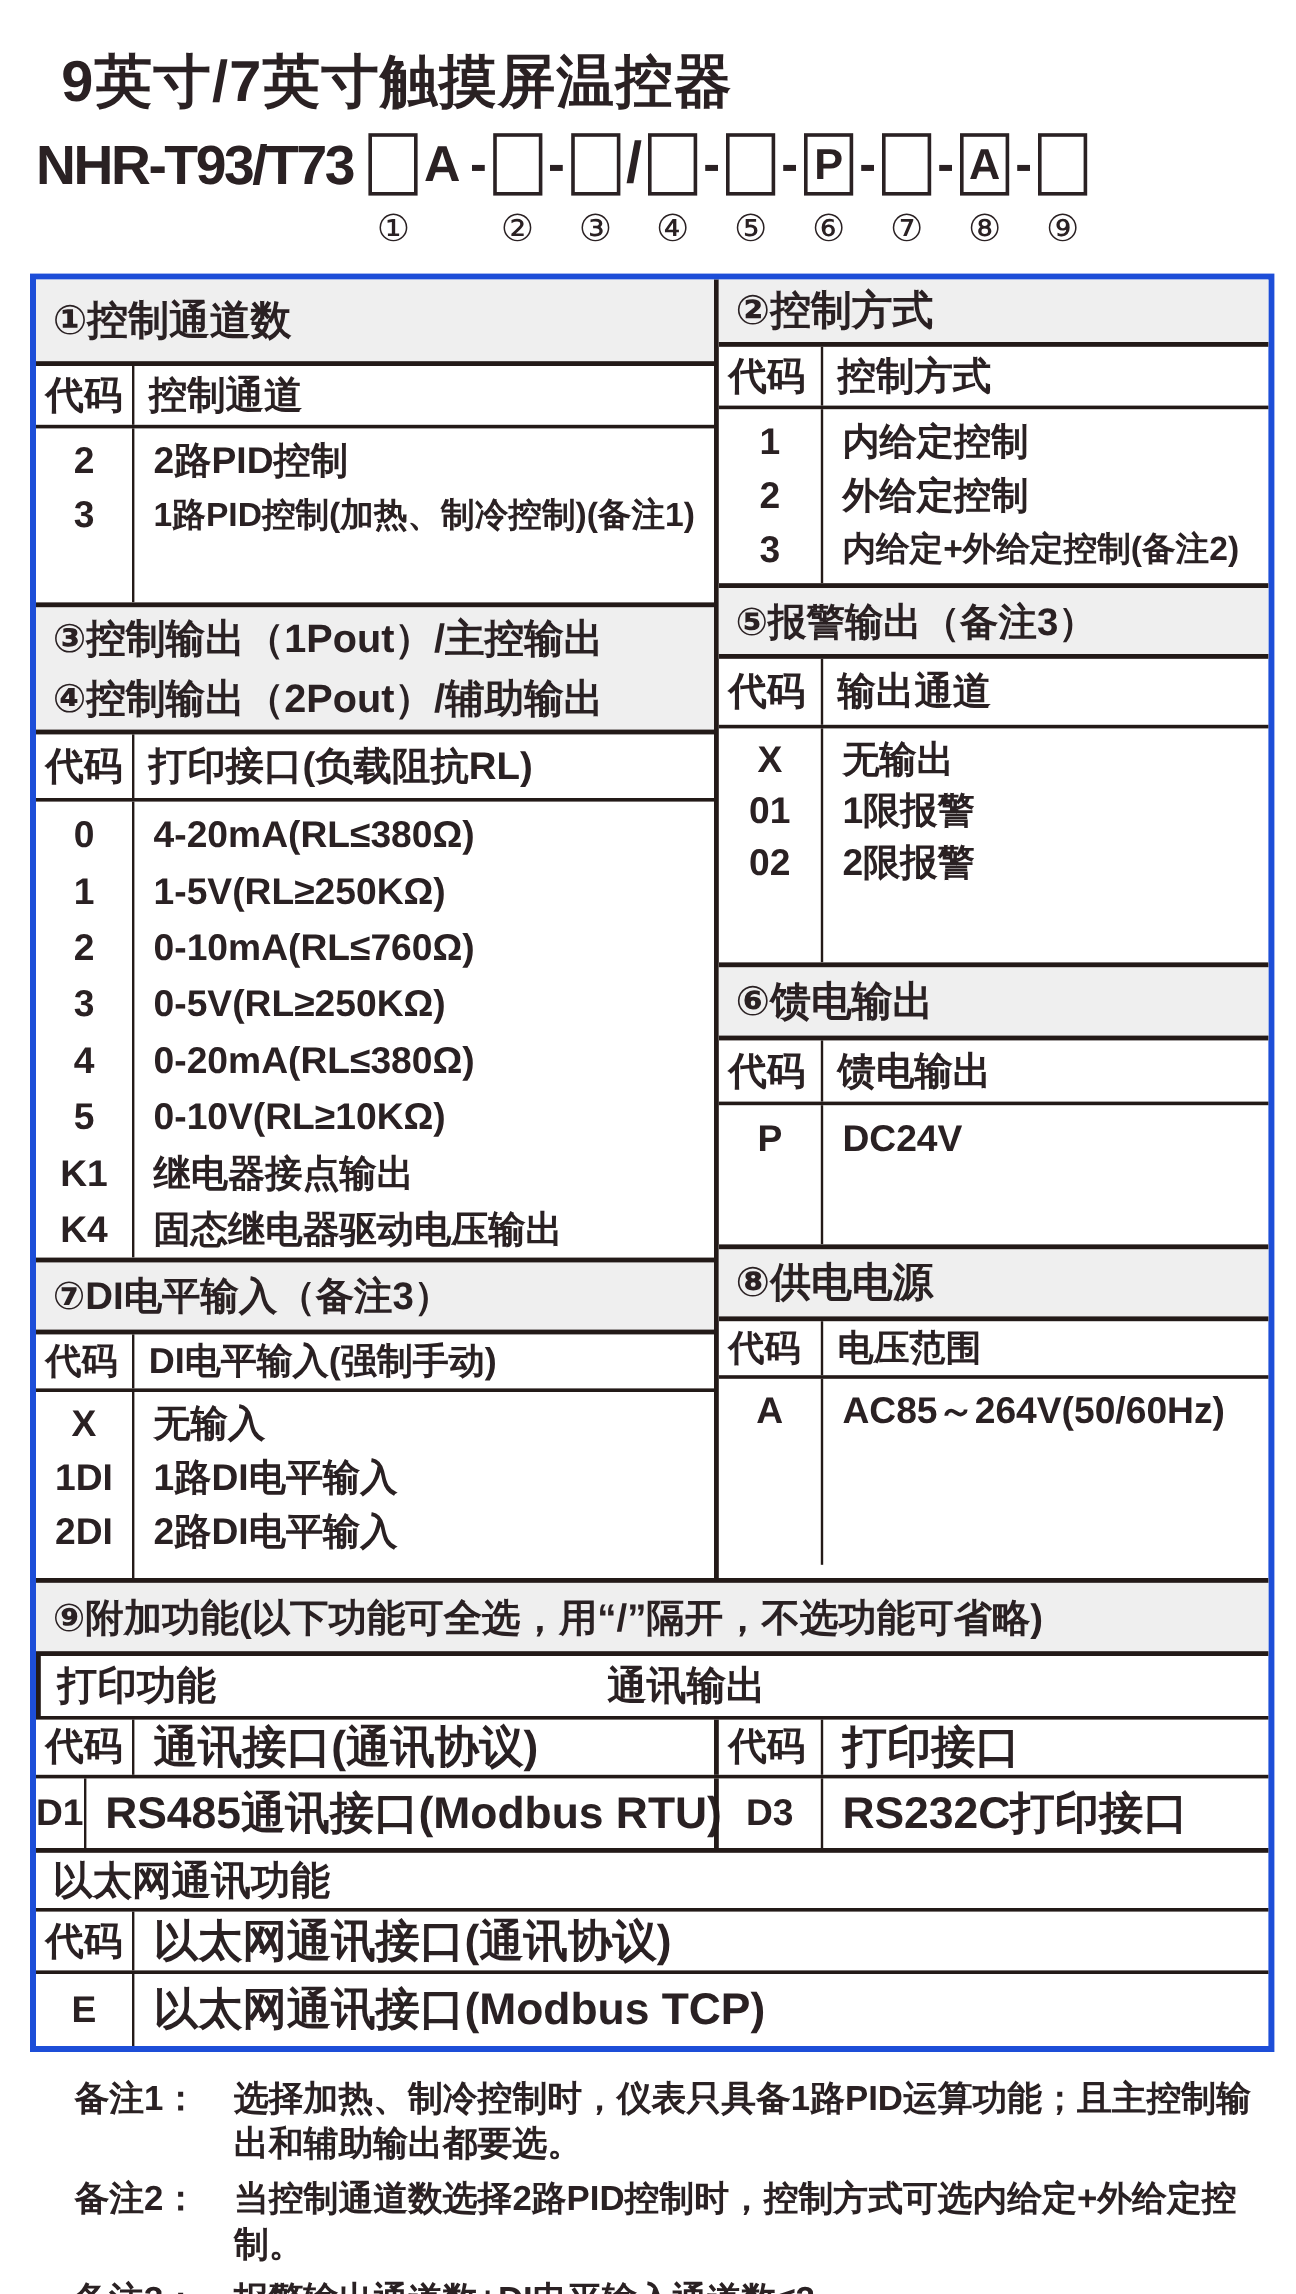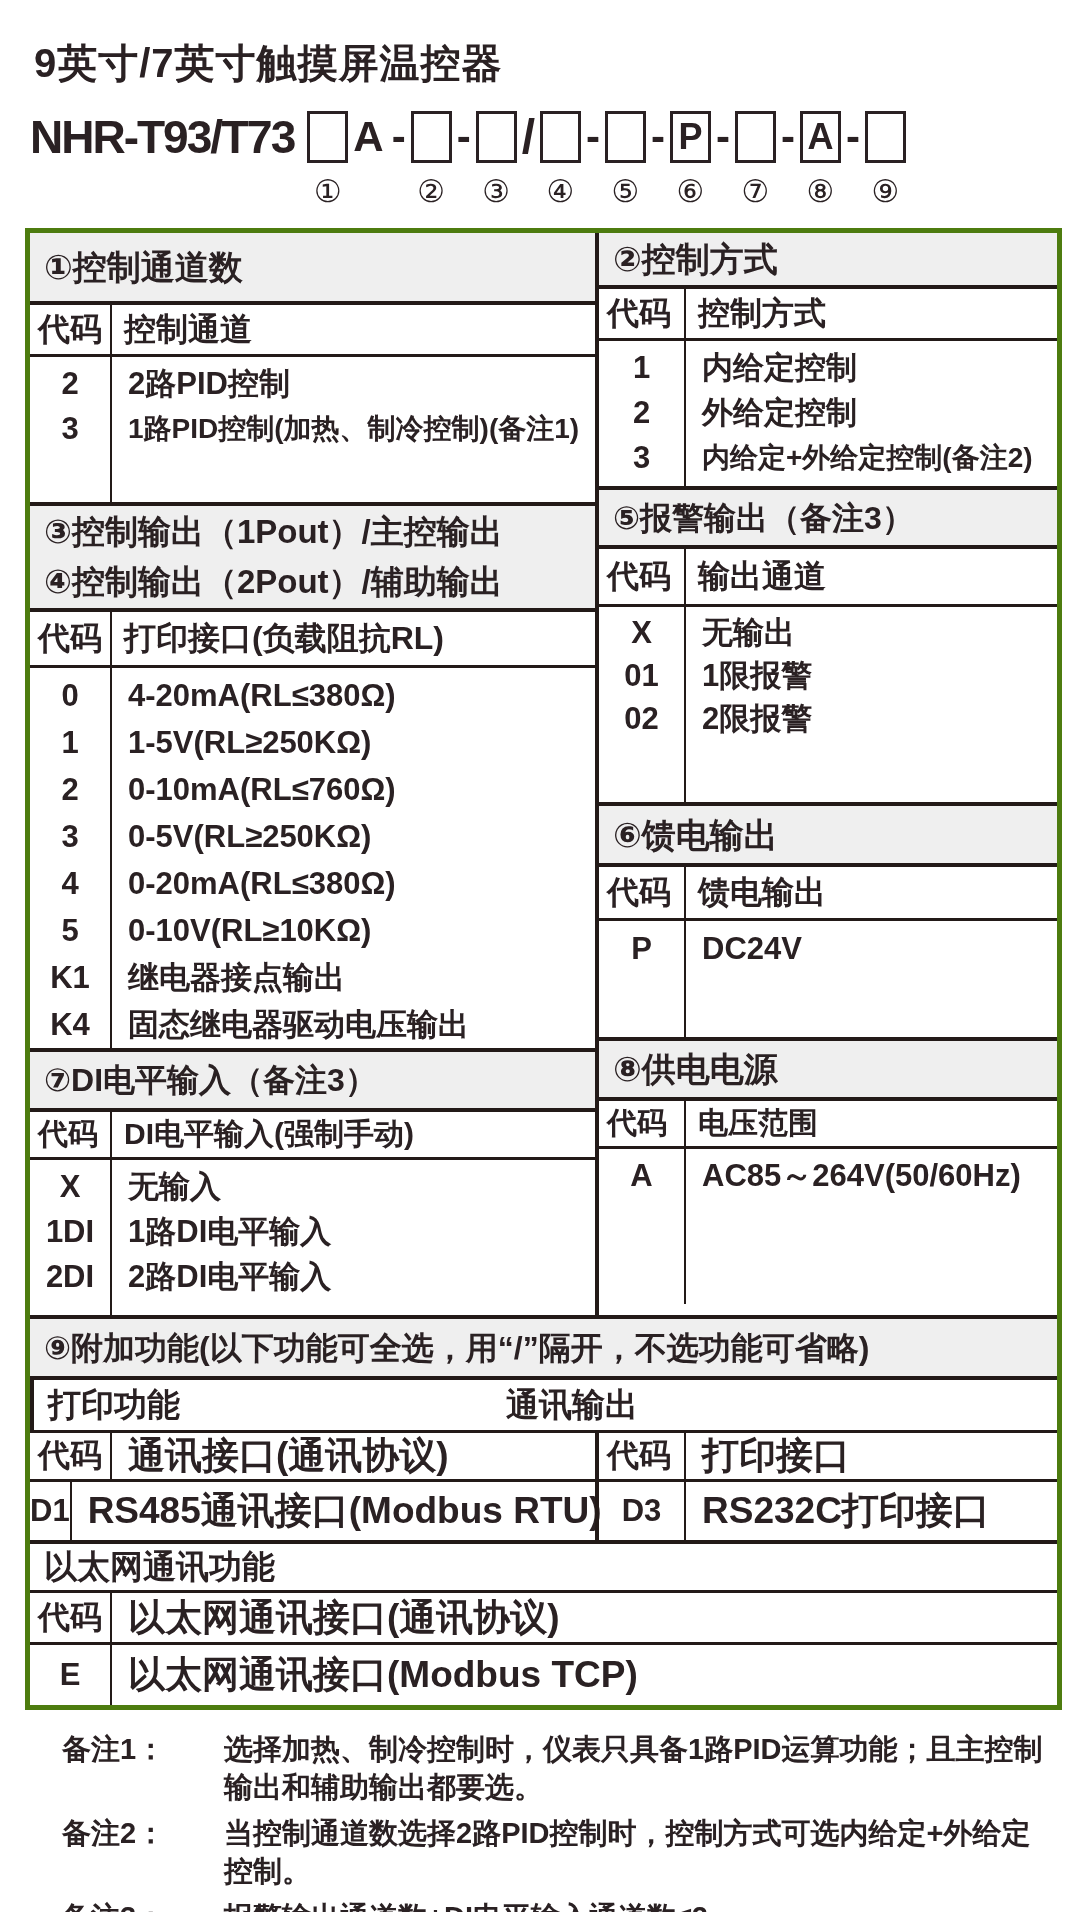--- a/index.html
+++ b/index.html
@@ -6,42 +6,42 @@
   html,body { margin:0; padding:0; background:#ffffff; }
   body {
     width:1080px; height:1912px; position:relative;
     font-family:"Liberation Sans","DejaVu Sans",sans-serif;
     color:#2a2123;
   }
   .page { position:relative; width:1080px; height:1912px; overflow:hidden; background:#fff; }
 
   
   .title {
-    position:absolute; left:34px; top:36px; margin:0;
-    font-size:40px; font-weight:700; letter-spacing:1px;
+    position:absolute; left:51px; top:36px; margin:0;
+    font-size:48px; font-weight:700; letter-spacing:1px;
   }
 
   
   .model { position:absolute; left:30px; top:106px; display:flex; align-items:flex-start; }
   .prefix { font-size:46px; font-weight:700; letter-spacing:-2px; line-height:62px; margin-right:12px; white-space:nowrap; }
   .slot { display:flex; flex-direction:column; align-items:center; margin:0 1px; }
   .bx {
     width:41px; height:52px; margin-top:5px;
     border:3px solid #2a2123;
     display:flex; align-items:center; justify-content:center;
     font-size:36px; font-weight:700;
   }
   .ch { font-size:42px; font-weight:800; line-height:62px; padding:0 3px; }
   .ch.slash { font-size:48px; font-weight:600; }
   .cn { font-size:31px; font-weight:400; margin-top:10px; }
 
   
   .spec {
     position:absolute; left:25px; top:228px; width:1037px;
-    border:5px solid #4d7c0f; background:#fff;
+    border:5px solid #1d4ed8; background:#fff;
   }
   .twocol { display:flex; align-items:stretch; }
   .tcol { display:flex; flex-direction:column; }
   .tcol.left { width:565px; }
   .tcol.right { flex:1; border-left:4px solid #231a18; }
 
   .band { width:100%; }
   .hdr {
     background:#efefef; border-bottom:4px solid #231a18;
     display:flex; flex-direction:column; justify-content:center;
@@ -76,21 +76,21 @@
   .celldesc.b, .cellhead.b { font-weight:700; }
   .plainhead { display:flex; align-items:center; padding-left:14px; font-weight:700; font-size:33px; }
 
   
   .notes {
     position:absolute; left:62px; top:1730px; width:990px;
     font-size:29px; font-weight:600; line-height:38px;
   }
   .note { display:flex; margin-bottom:8px; }
   .nlabel { width:133px; flex:none; white-space:nowrap; }
-  .ntext { flex:1;margin-left:29px; }
+  .ntext { flex:1; }
 </style>
 </head>
 <body>
 
 <div class="page">
 
   <h1 class="title">9英寸/7英寸触摸屏温控器</h1>
 
   <div class="model">
     <span class="prefix">NHR-T93/T73</span>

